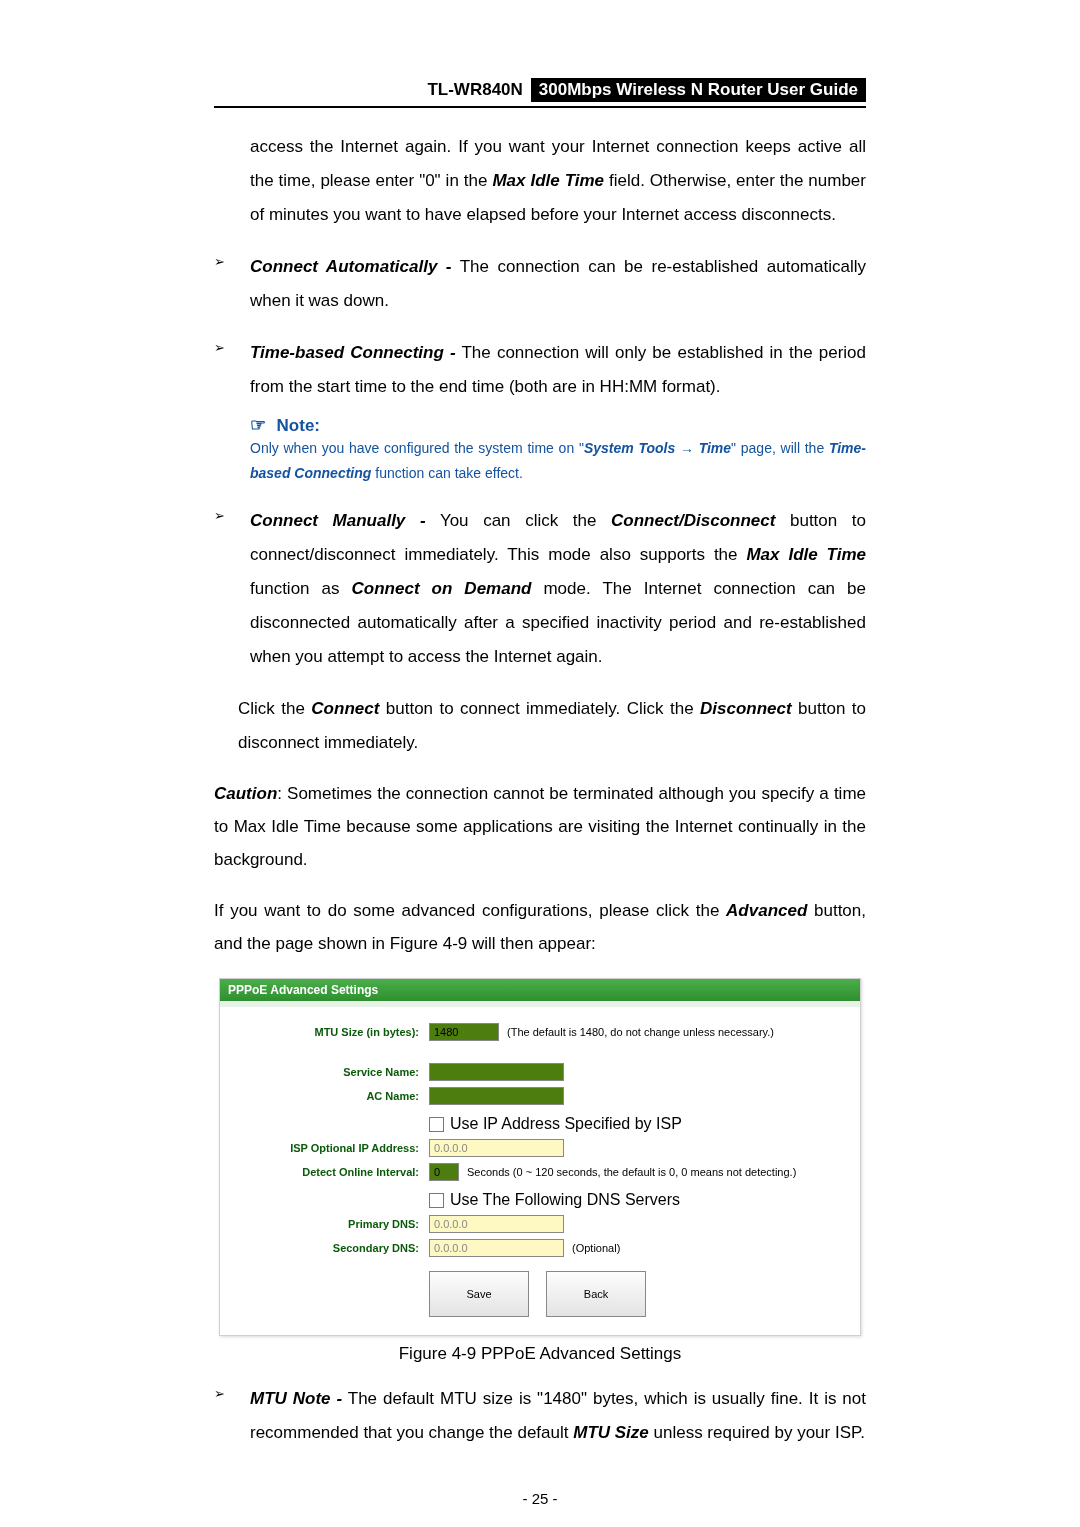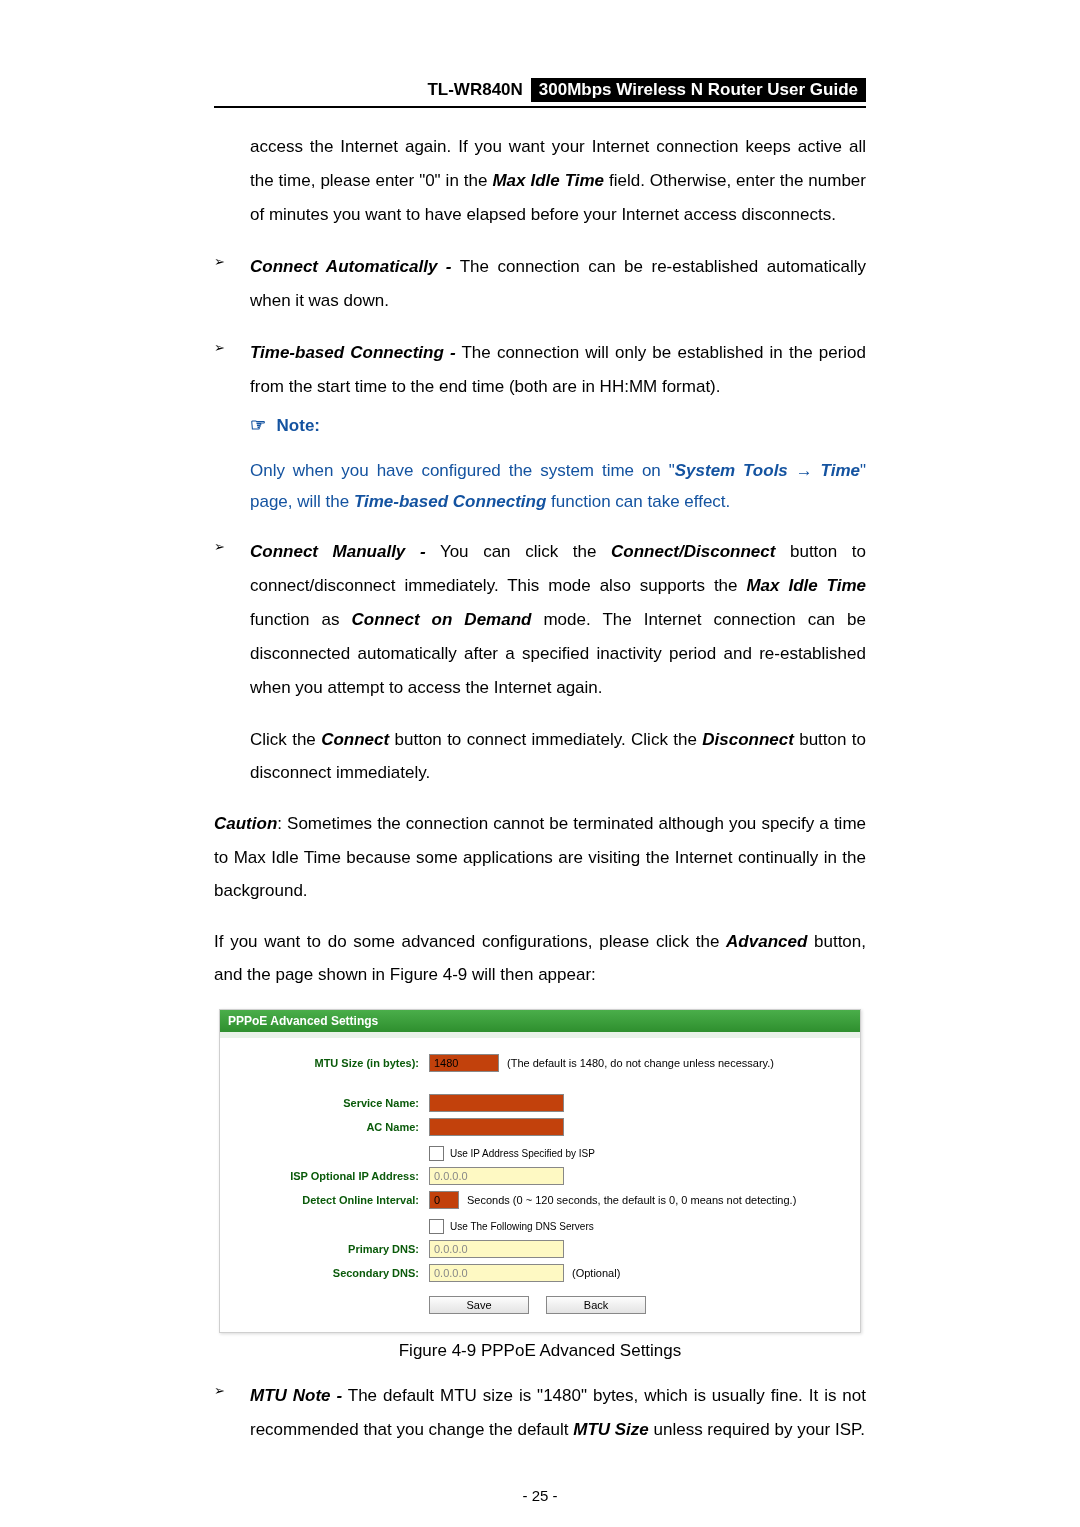--- a/index.html
+++ b/index.html
@@ -69,33 +69,33 @@
     font-size: 17px;
   }
   .note-icon {
     color: #1453a0;
     font-size: 18px;
     font-weight: bold;
     margin-right: 6px;
   }
   .note-body {
     color: #1453a0;
-    font-size: 17px;
+    font-size: 14px;
     line-height: 1.8;
     text-align: justify;
-    margin-top: 20px;
+    margin-top: 0;
   }
   .plain-para {
     font-size: 17px;
     line-height: 1.95;
     text-align: justify;
     margin-top: 18px;
   }
   .plain-para.indent {
-    margin-left: 36px;
+    margin-left: 24px;
   }
   
   .panel-outer {
     width: 640px;
     margin: 18px auto 8px auto;
     border: 1px solid #cfcfcf;
     box-shadow: 1px 1px 3px rgba(0,0,0,0.15);
     font-size: 11px;
   }
   .panel-title {
@@ -125,55 +125,55 @@
     font-weight: bold;
     font-size: 11px;
     padding-right: 10px;
   }
   .form-input {
     height: 18px;
     border: 1px solid #888;
     padding: 1px 4px;
     font-size: 11px;
     box-sizing: border-box;
-    background: #c2410c;
+    background: #4d7c0f;
   }
   .form-input.disabled {
     background: #fef9c3;
     color: #888;
   }
   .w70 { width: 70px; }
   .w30 { width: 30px; }
   .w135 { width: 135px; }
   .hint {
     font-size: 11px;
     padding-left: 8px;
   }
   .check-row {
     display:flex;
     align-items:center;
     margin: 10px 0 4px 195px;
-    font-size: 10px;
+    font-size: 16px;
   }
   .check-box {
     width: 13px;
     height: 13px;
     border: 1px solid #777;
     margin-right: 6px;
     background: #fff;
     position: relative;
   }
   .btn-row {
     margin: 14px 0 4px 195px;
   }
   .btn {
     display: inline-block;
     min-width: 70px;
     text-align: center;
-    padding: 2px 14px;
+    padding: 16px 14px;
     font-size: 11px;
     border: 1px solid #888;
     background: linear-gradient(#fdfdfd,#e3e3e3);
     margin-right: 14px;
     cursor: pointer;
   }
   .fig-caption {
     text-align: center;
     font-size: 17px;
     margin-top: 6px;

